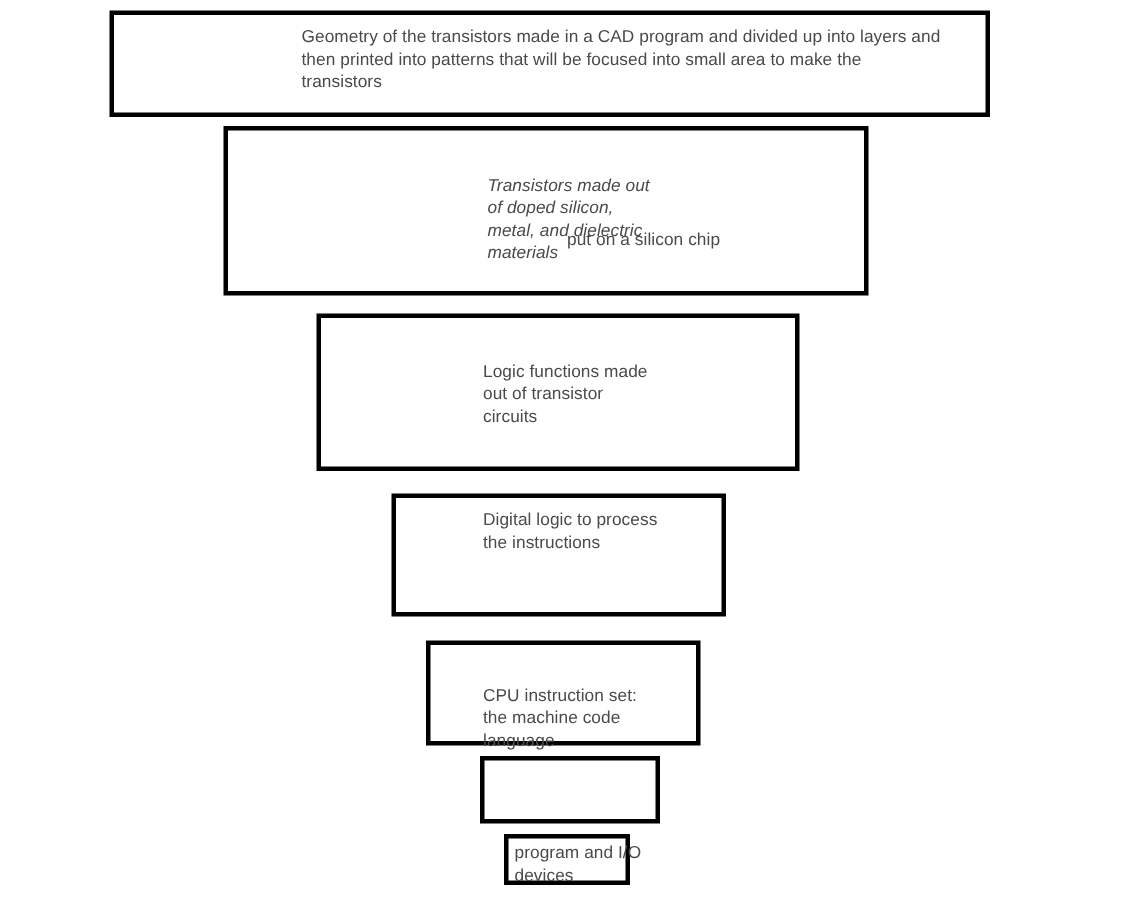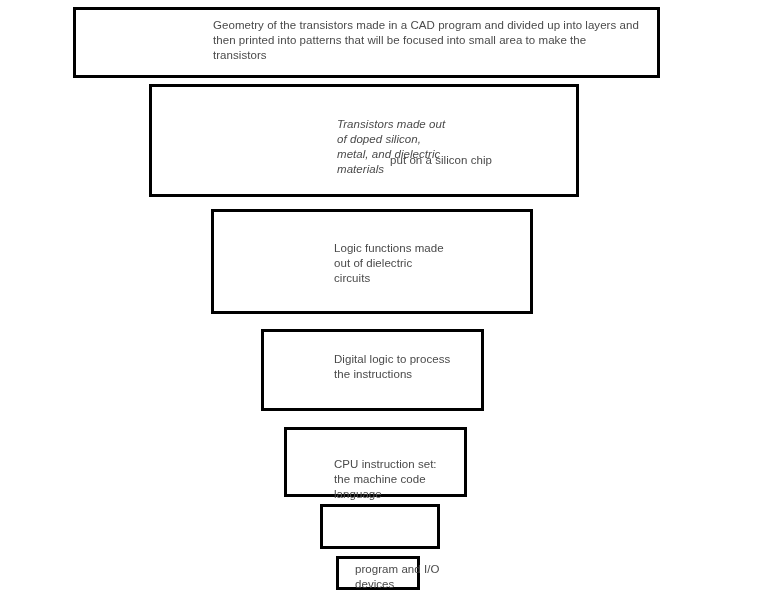--- a/index.html
+++ b/index.html
@@ -30,37 +30,36 @@
     border: 3px solid #000000;
   }
   .box-text {
     position: absolute;
     font-family: "Liberation Sans", sans-serif;
     font-size: 11.5px;
     line-height: 15px;
     color: #4a4a4a;
     white-space: pre;
     letter-spacing: 0.05px;
-    margin-left: 12px;
   }
   
   #box-1 { left: 73px;  top: 7px;   width: 587px; height: 71px; }
   #box-2 { left: 149px; top: 84px;  width: 430px; height: 113px; }
   #box-3 { left: 211px; top: 209px; width: 322px; height: 105px; }
   #box-4 { left: 261px; top: 329px; width: 223px; height: 82px; }
   #box-5 { left: 284px; top: 427px; width: 183px; height: 70px; }
   #box-6 { left: 320px; top: 504px; width: 120px; height: 45px; }
   #box-7 { left: 336px; top: 556px; width: 84px;  height: 34px; }
 
   
   #text-1 { left: 201px; top: 18px; }
   #text-2 { left: 325px; top: 117px; font-style: italic; }
   #text-2b { left: 378px; top: 153px; }
   #text-3 { left: 322px; top: 241px; }
-  #text-4 { left: 322px; top: 352px; }
+  #text-4 { left: 322px; top: 340px; }
   #text-5 { left: 322px; top: 457px; }
   #text-6 { left: 332px; top: 510px; }
   #text-7 { left: 343px; top: 562px; }
 </style>
 </head>
 <body>
 
 <div id="canvas">
 
   <div class="funnel-box" id="box-1"></div>
@@ -70,21 +69,21 @@
 
   <div class="funnel-box" id="box-2"></div>
   <div class="box-text" id="text-2">Transistors made out
 of doped silicon,
 metal, and dielectric
 materials</div>
   <div class="box-text" id="text-2b">put on a silicon chip</div>
 
   <div class="funnel-box" id="box-3"></div>
   <div class="box-text" id="text-3">Logic functions made
-out of dielectric
+out of transistor
 circuits</div>
 
   <div class="funnel-box" id="box-4"></div>
   <div class="box-text" id="text-4">Digital logic to process
 the instructions</div>
 
   <div class="funnel-box" id="box-5"></div>
   <div class="box-text" id="text-5">CPU instruction set:
 the machine code
 language</div>

